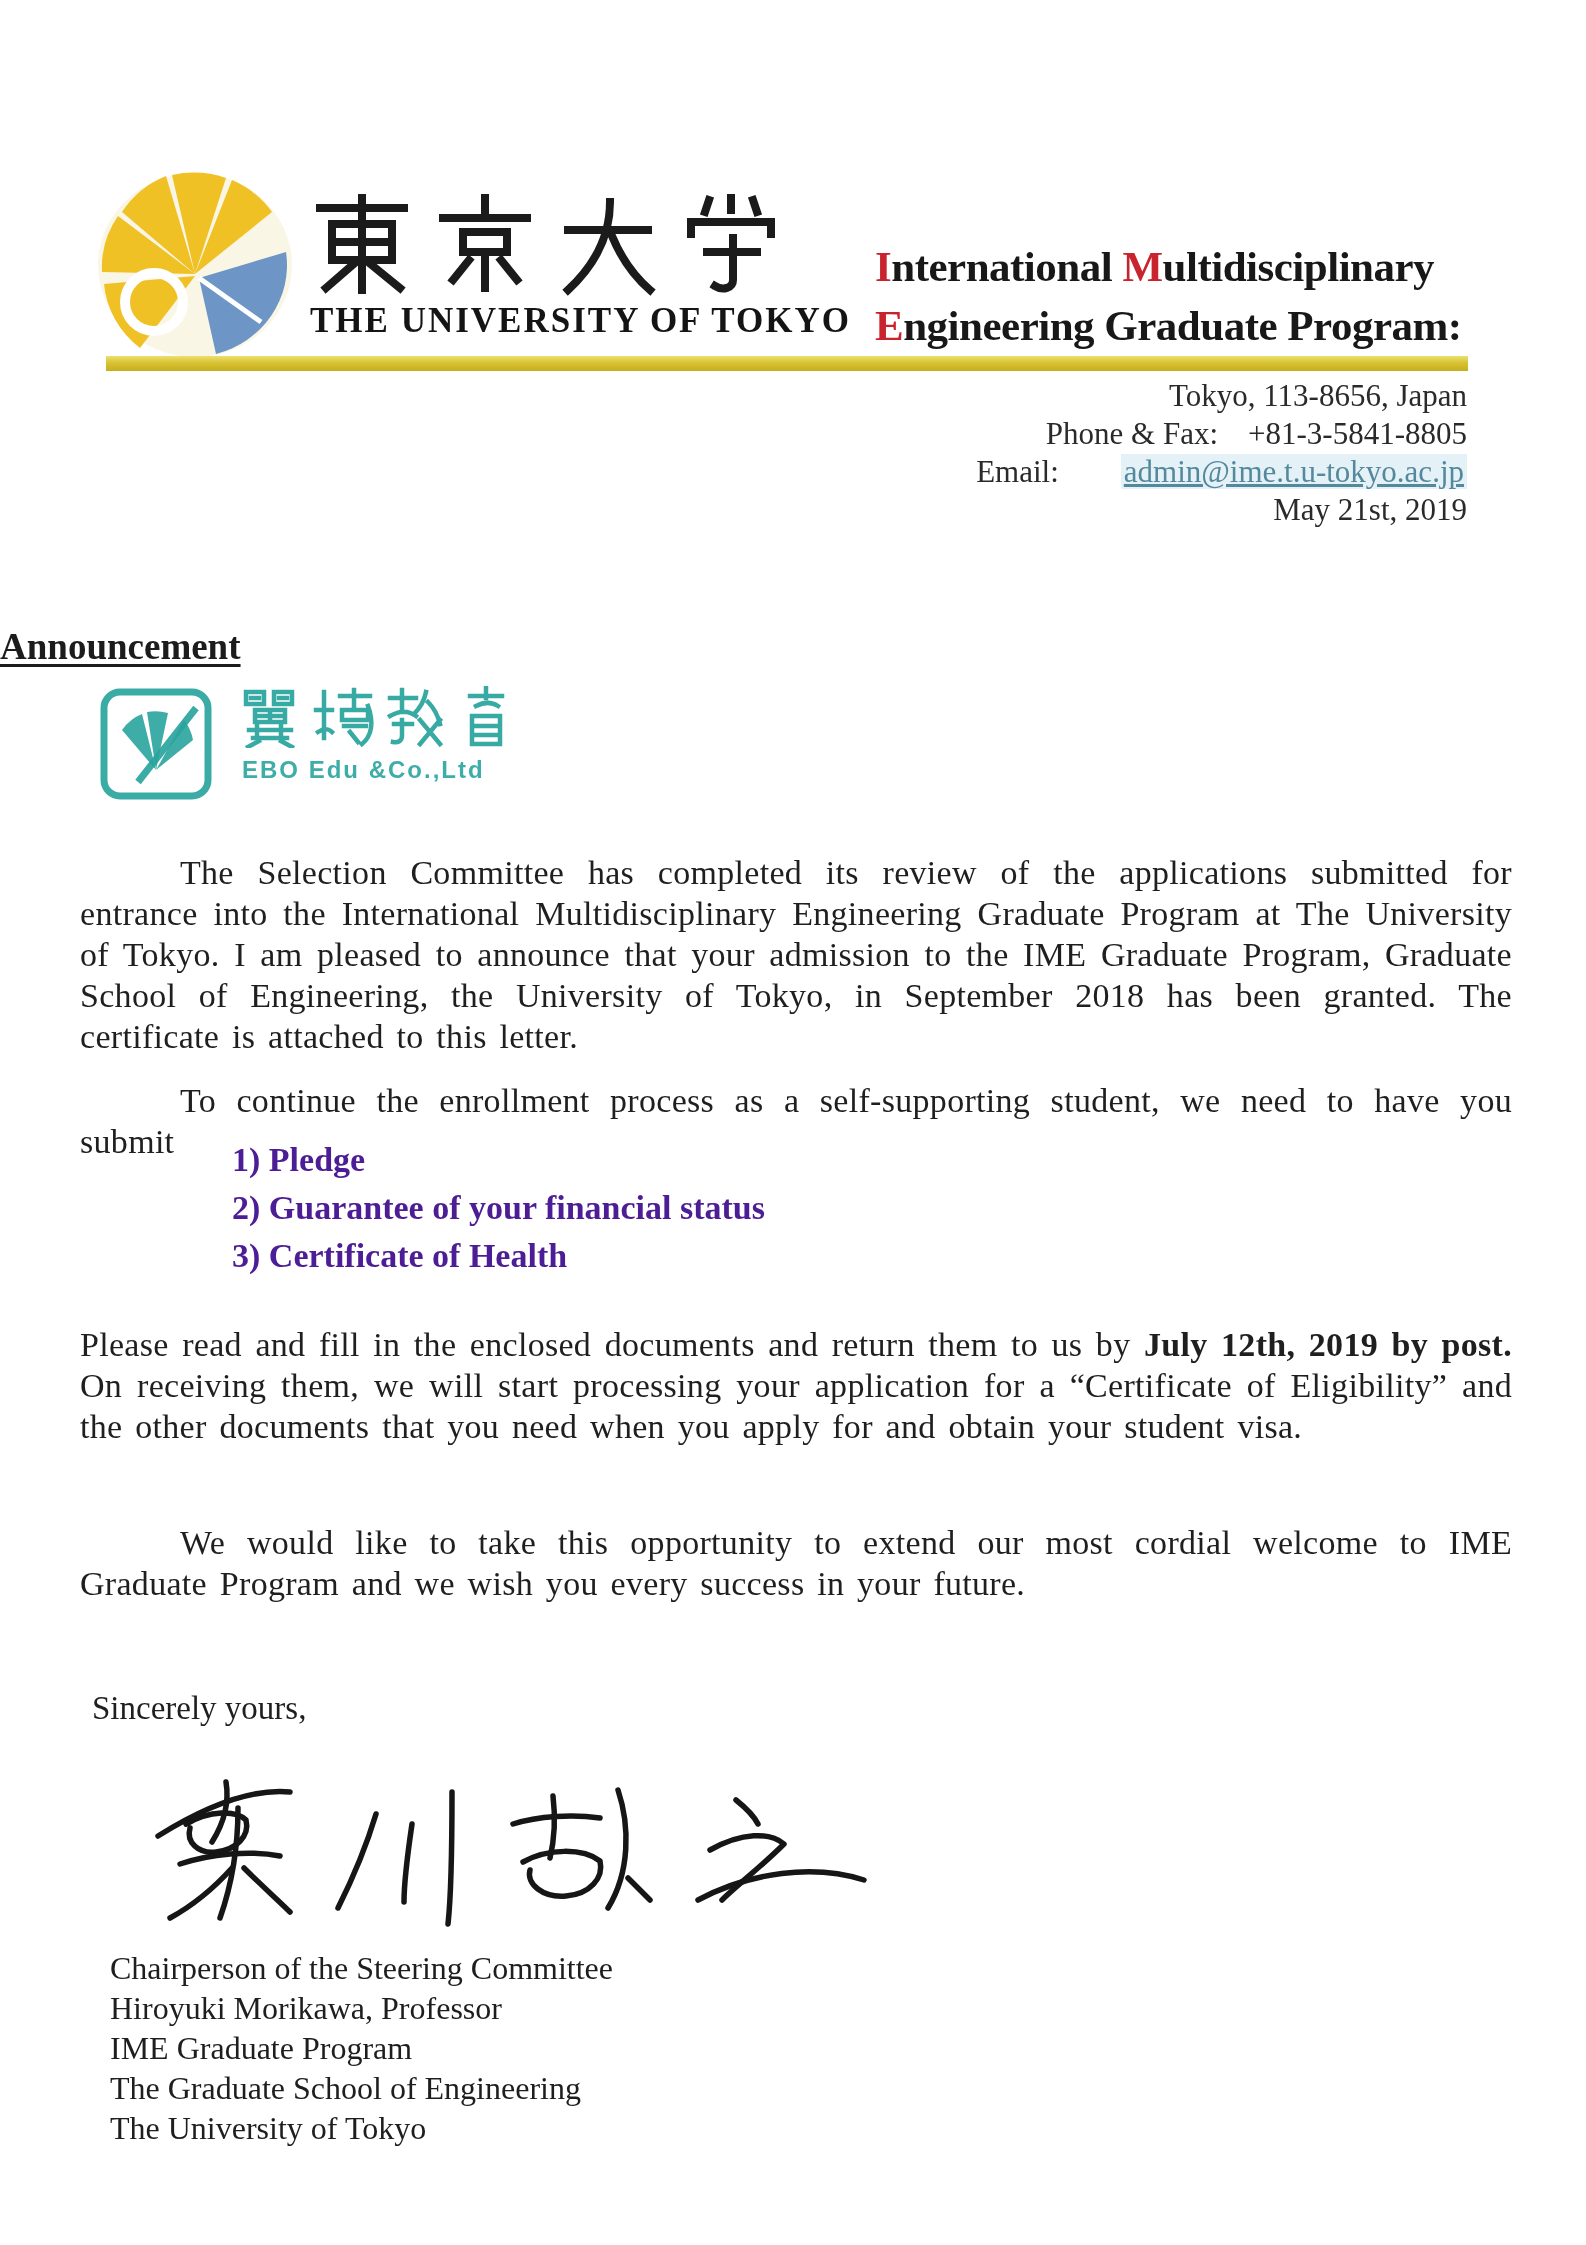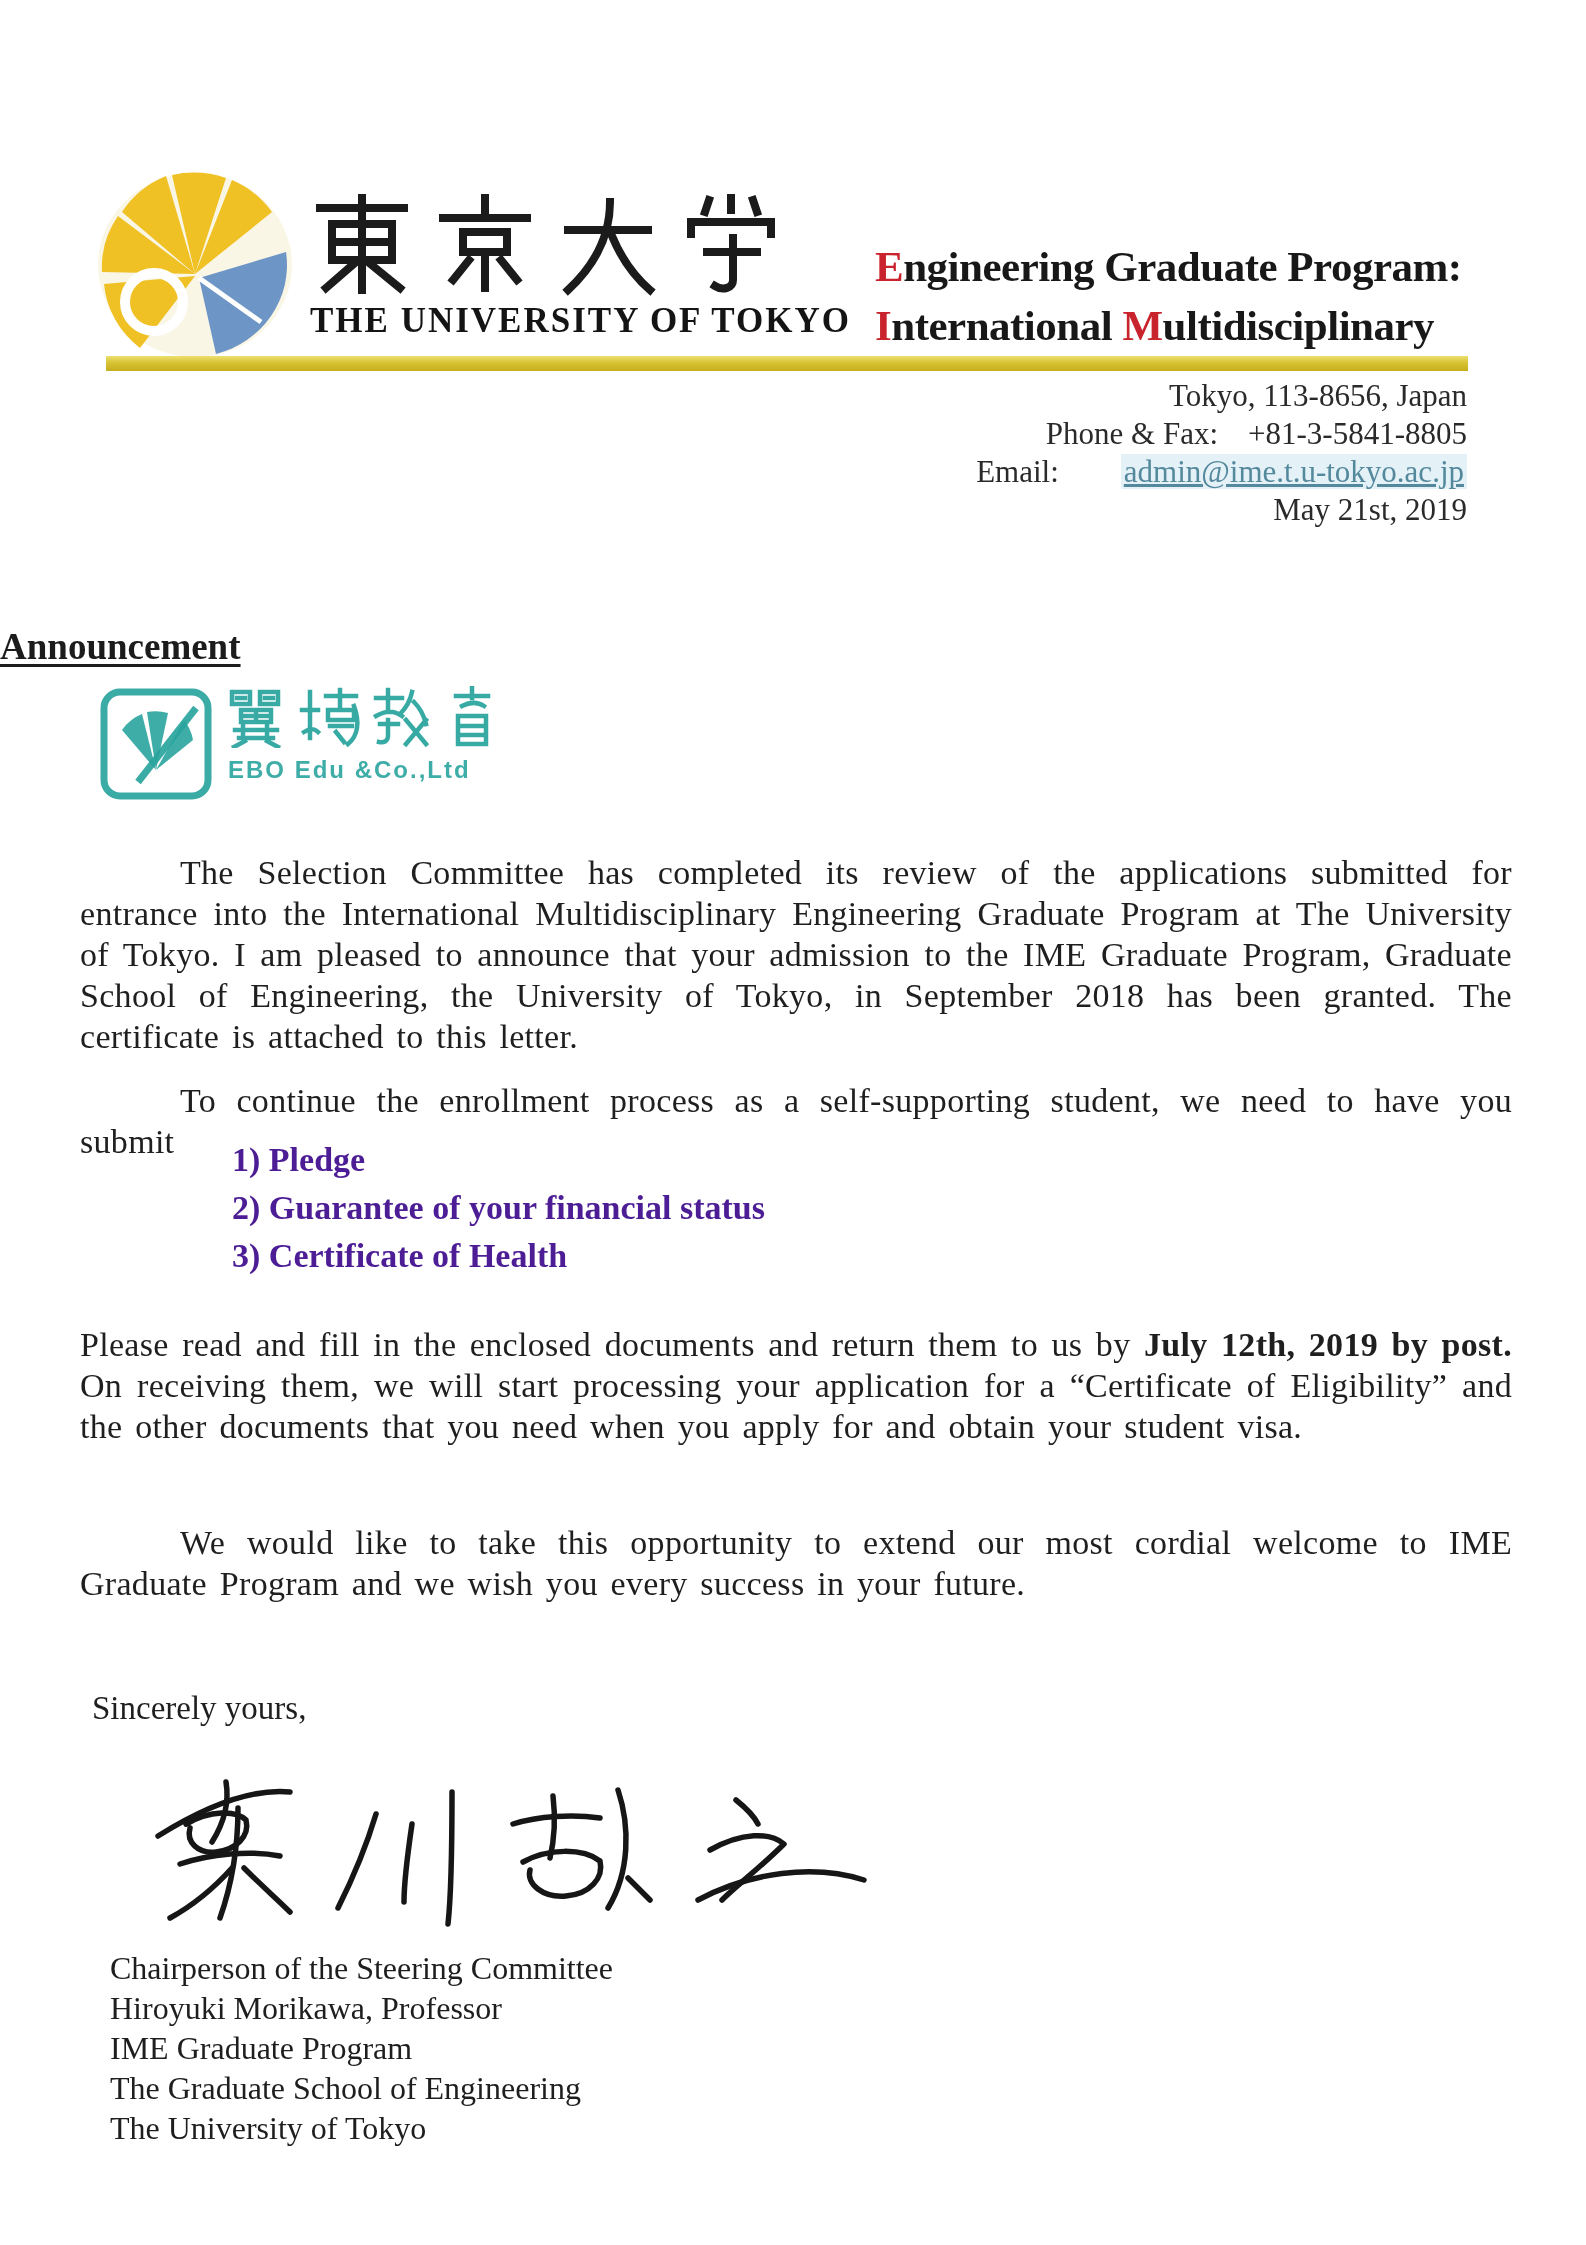--- a/index.html
+++ b/index.html
@@ -22,21 +22,21 @@
            font-size:31px;line-height:38px;color:#2a2a2a;}
   .contact .gap{display:inline-block;width:30px;}
   .email-link{color:#54889c;text-decoration:underline;background:#e4f1f7;padding:0 3px;margin-left:32px;}
 
   
   .announce{position:absolute;left:0;top:625px;width:1450px;text-align:left;
             font-size:37px;font-weight:bold;text-decoration:underline;text-underline-offset:5px;color:#1c1c1c;}
 
   
   .ebo{position:absolute;left:98px;top:686px;display:flex;align-items:flex-start;}
-  .ebo-text{margin-left:14px;}
+  .ebo-text{margin-left:28px;}
   .ebo-en{font-family:"Liberation Sans","DejaVu Sans",sans-serif;font-weight:bold;
           font-size:24px;letter-spacing:2px;color:#2aa49e;margin-top:4px;opacity:.9;}
 
   
   .para{position:absolute;left:80px;width:1432px;font-size:34px;line-height:41px;
         text-align:justify;color:#1f1f1f;word-spacing:4px;letter-spacing:0.3px;}
   .indent{text-indent:100px;}
   .b{font-weight:bold;margin-top:21px;}
   .doc-list{position:absolute;left:232px;font-size:34px;line-height:48px;font-weight:bold;color:#4c1d95;}
   .closing{position:absolute;left:92px;top:1650px;font-size:33px;color:#1f1f1f;margin-top:40px;}
@@ -69,22 +69,22 @@
 
       <path d="M256,36 H336 M298,8 C298,40 284,70 256,96 M300,42 C310,66 324,84 338,96"></path>
 
       <path d="M397,6 L393,18 M419,4 V16 M441,6 L445,18 M379,28 V40 M379,28 H459 M459,28 V40 M395,58 H445 M421,44 V86 C421,94 411,97 403,92"></path>
     </g>
   </svg>
 
   <div class="en-wordmark">THE UNIVERSITY OF TOKYO</div>
 
   <div class="program-title">
+    <div><span class="red">I</span><span>nternational </span><span class="red">M</span><span>ultidisciplinary</span></div>
     <div><span class="red">E</span><span>ngineering Graduate Program:</span></div>
-    <div><span class="red">I</span><span>nternational </span><span class="red">M</span><span>ultidisciplinary</span></div>
   </div>
 
   <div class="gold-rule"></div>
 
   <div class="contact">
     <div>Tokyo, 113-8656, Japan</div>
     <div>
       <span>Phone &amp; Fax:</span><span class="gap"></span><span>+81-3-5841-8805</span>
     </div>
     <div>

